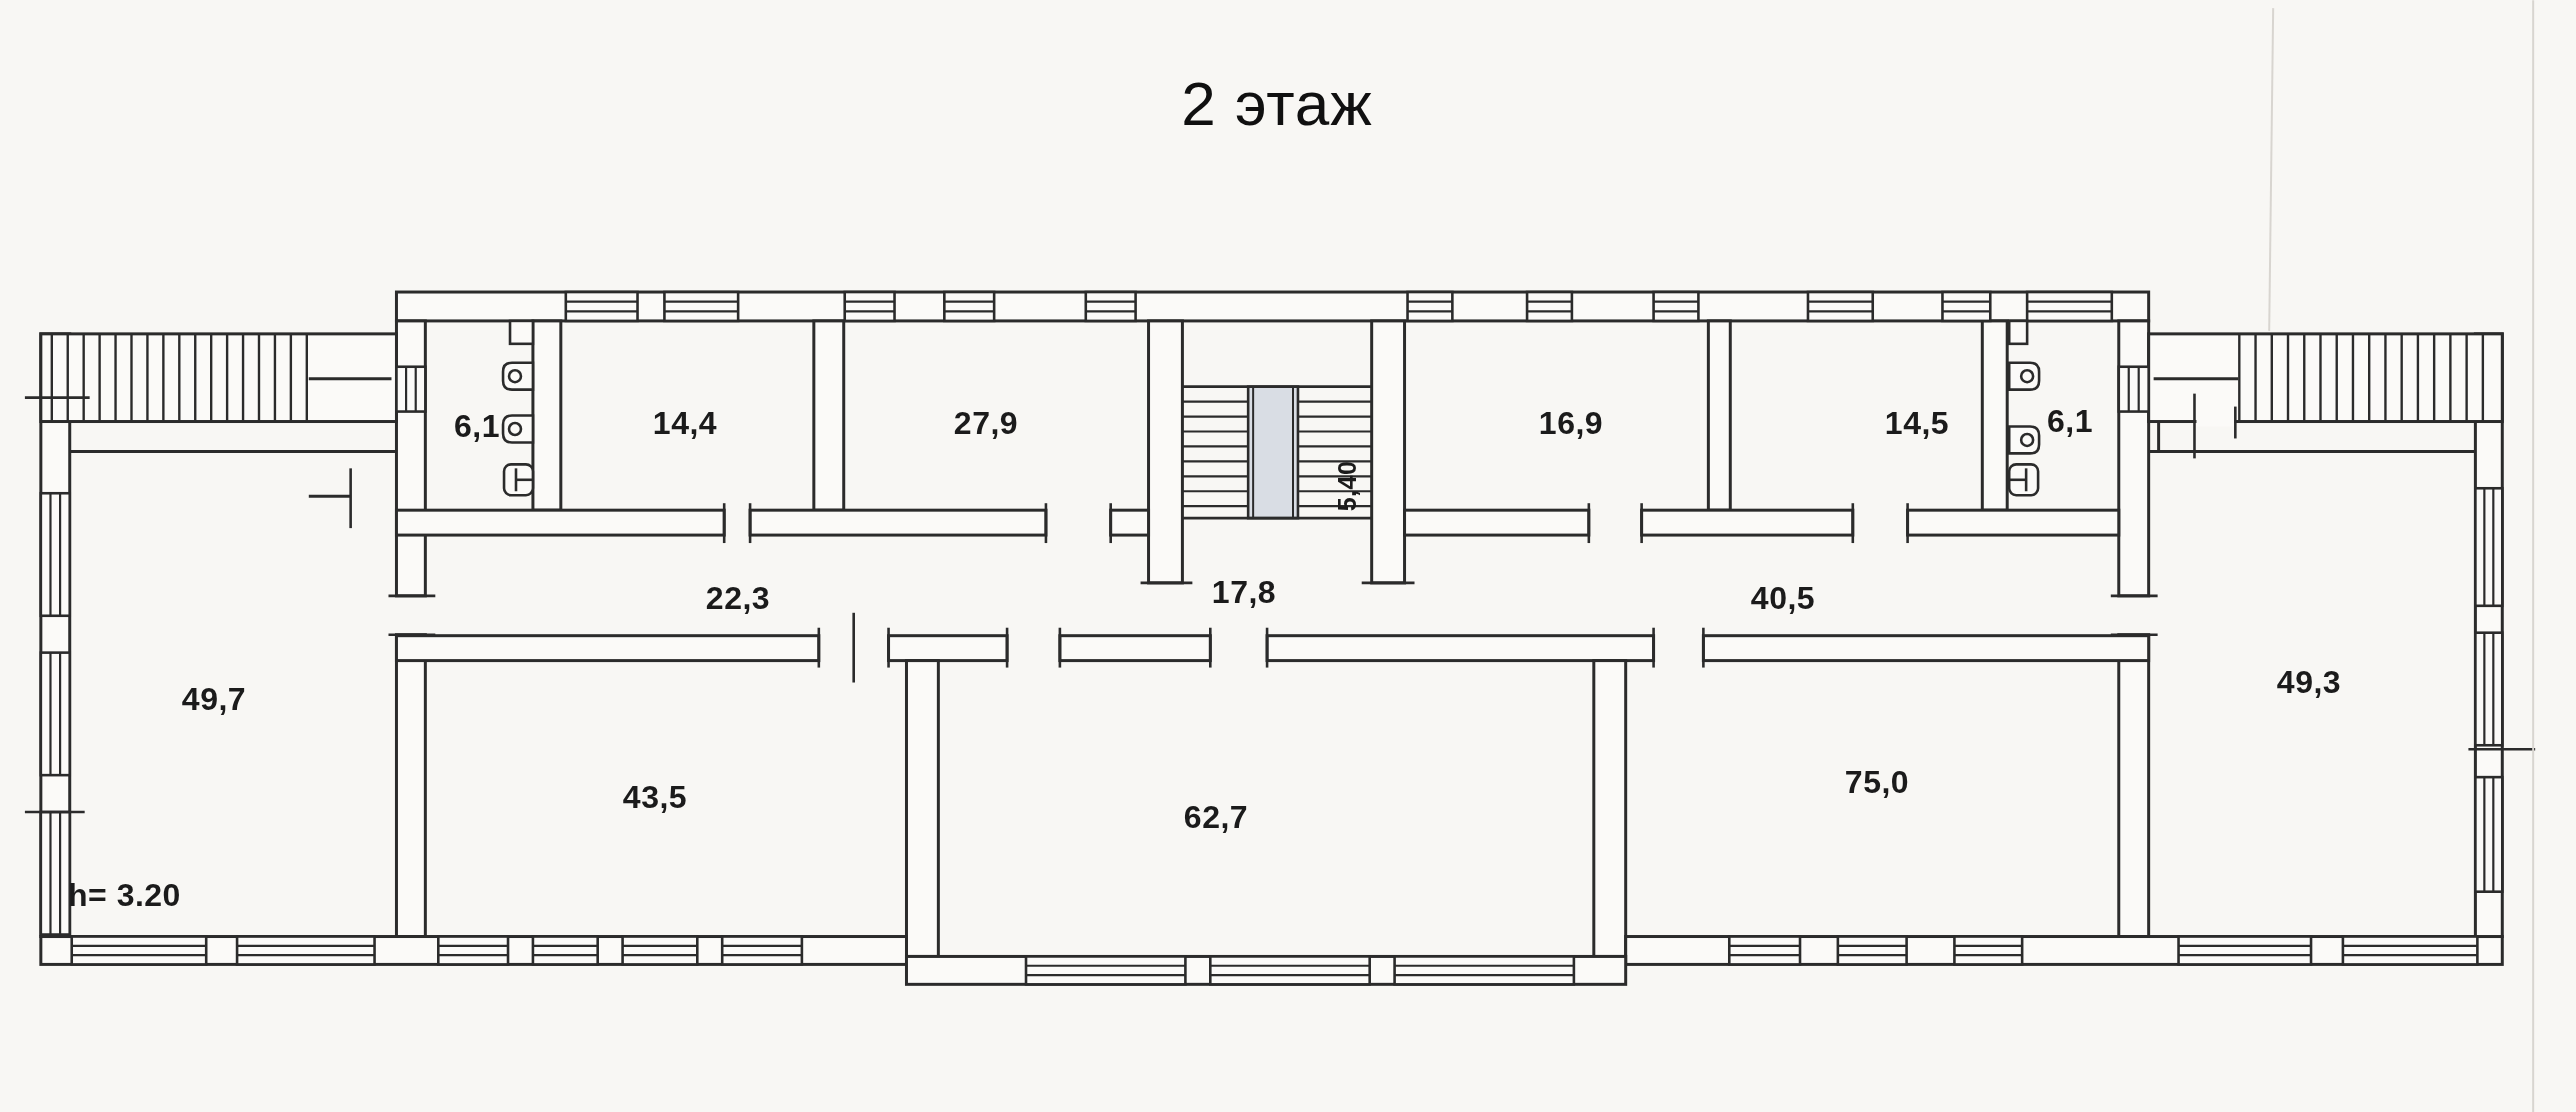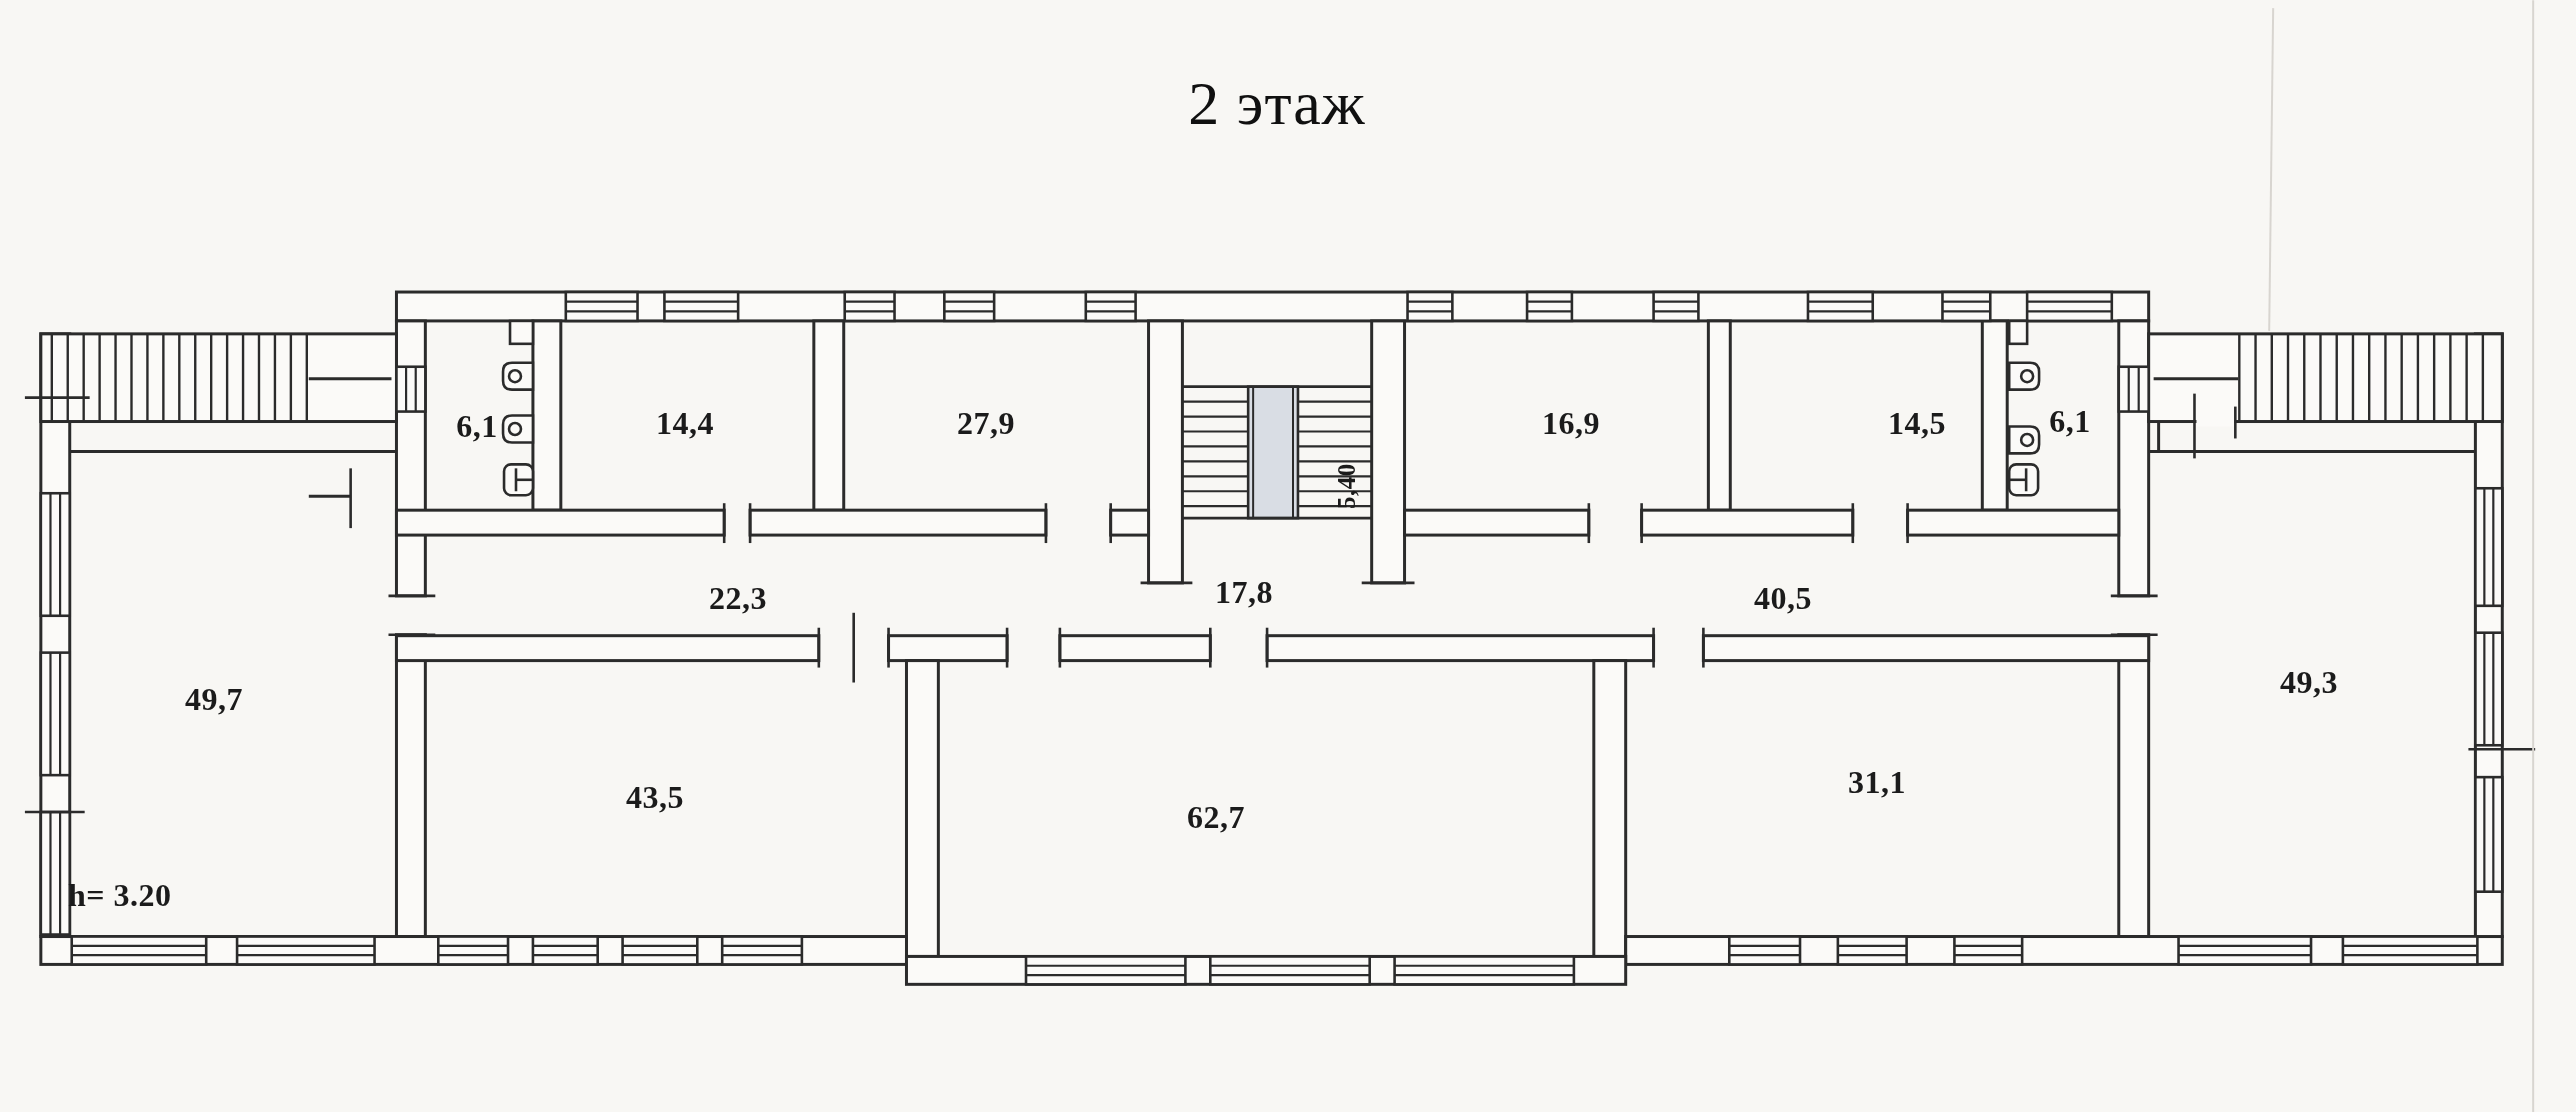--- a/index.html
+++ b/index.html
@@ -2,21 +2,21 @@
 <html><head>
 <meta charset="utf-8">
 <style>
   html,body{margin:0;padding:0;}
   body{
     width:2576px;height:1113px;
     background:#f8f7f4;
     font-family:"Liberation Sans", sans-serif;
     position:relative;overflow:hidden;
   }
-  #plan-wrap{position:absolute;inset:0;font-family:Liberation Serif, serif;}
+  #plan-wrap{position:absolute;inset:0;}
   svg{position:absolute;left:0;top:0;}
   .lbl{
     position:absolute;
     transform:translate(-50%,-50%);
     font-size:32px;font-weight:600;color:#1b1b1b;
     letter-spacing:0.5px;white-space:nowrap;
   }
   .lbl.rot{
     transform:translate(-50%,-50%) rotate(-90deg);
     font-size:25px;
@@ -380,19 +380,19 @@
   <div class="lbl" style="left:986px;top:423px">27,9</div>
   <div class="lbl" style="left:1571px;top:423px">16,9</div>
   <div class="lbl" style="left:1917px;top:423px">14,5</div>
   <div class="lbl" style="left:2070px;top:421px">6,1</div>
   <div class="lbl" style="left:738px;top:598px">22,3</div>
   <div class="lbl" style="left:1244px;top:592px">17,8</div>
   <div class="lbl" style="left:1783px;top:598px">40,5</div>
   <div class="lbl" style="left:214px;top:699px">49,7</div>
   <div class="lbl" style="left:655px;top:797px">43,5</div>
   <div class="lbl" style="left:1216px;top:817px">62,7</div>
-  <div class="lbl" style="left:1877px;top:782px">31,1</div>
+  <div class="lbl" style="left:1877px;top:782px">75,0</div>
   <div class="lbl" style="left:2309px;top:682px">49,3</div>
 
   <div class="lbl height-note" style="left:68px;top:895px">h= 3.20</div>
   <div class="lbl rot" style="left:1347px;top:486px">5,40</div>
 </div>
 
 
 </body></html>

